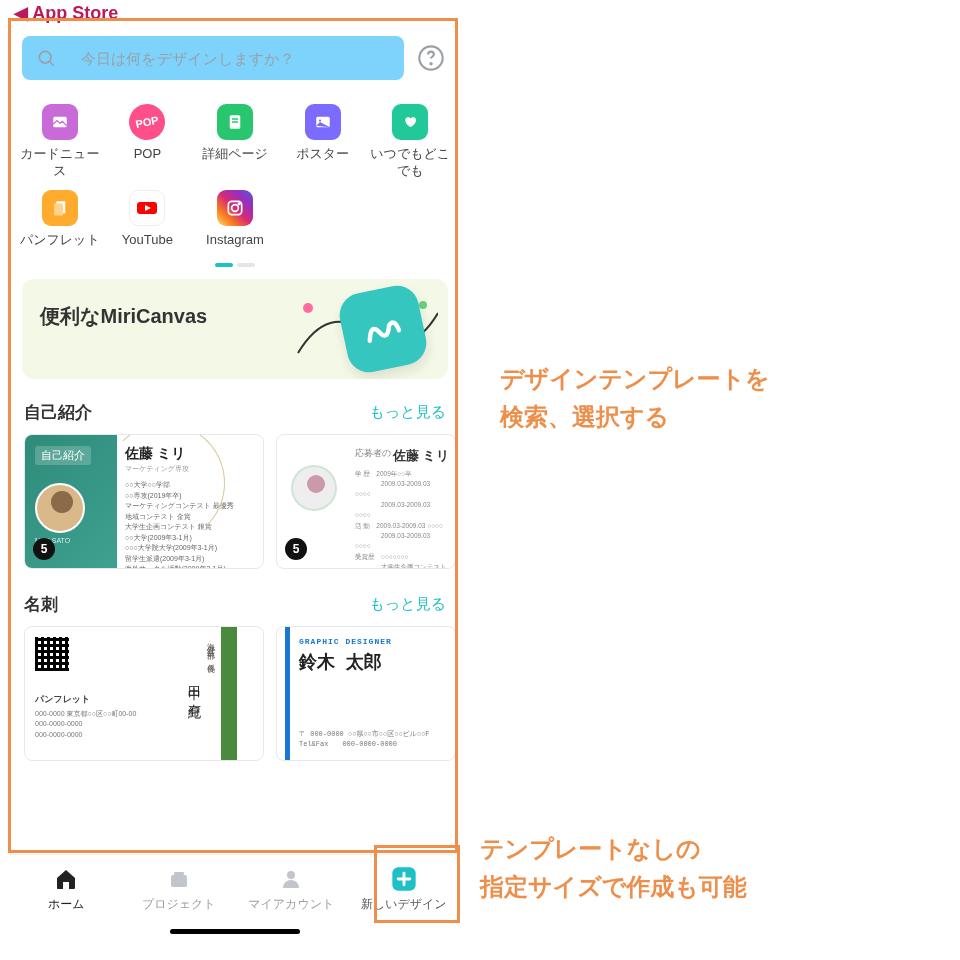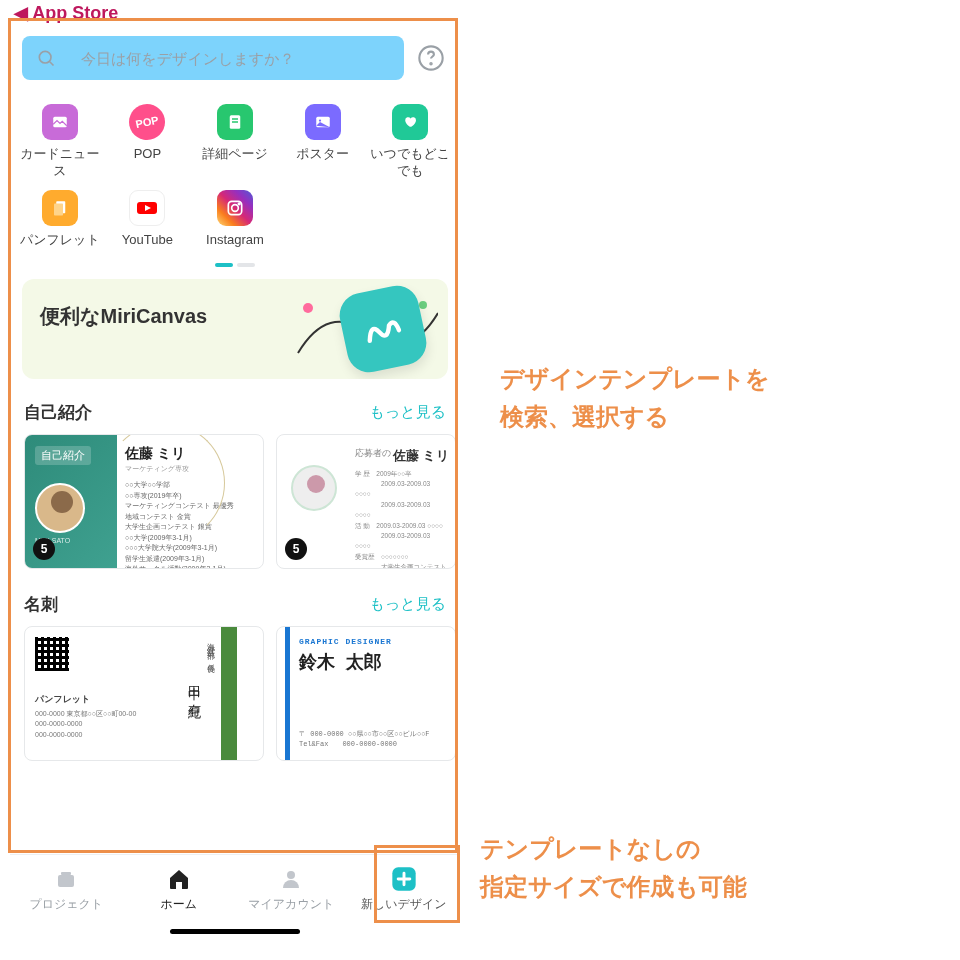--- a/index.html
+++ b/index.html
@@ -409,36 +409,36 @@
     <div class="card biz2" style="flex:0 0 180px">
       <div class="bar"></div>
       <div class="role">GRAPHIC DESIGNER</div>
       <div class="nm">鈴木 太郎</div>
       <div class="info" style="white-space:pre-line">〒 000-0000 ○○県○○市○○区○○ビル○○F
 Tel&amp;Fax　　000-0000-0000</div>
     </div>
   </div>
 
   <div class="bottom-nav">
+    <div class="nav-item active">
+      <div class="nico">
+          <svg width="24" height="24" viewBox="0 0 24 24" fill="#222">
+            <path d="M3 11l9-8 9 8v10a1 1 0 01-1 1h-5v-7h-6v7H4a1 1 0 01-1-1z"></path>
+          </svg>
+        </div>
+      <span>ホーム</span>
+    </div>
     <div class="nav-item">
       <div class="nico">
           <svg width="24" height="24" viewBox="0 0 24 24" fill="#c2c6cc">
             <rect x="4" y="8" width="16" height="12" rx="2"></rect>
             <rect x="7" y="5" width="10" height="3" rx="1"></rect>
           </svg>
         </div>
       <span>プロジェクト</span>
-    </div>
-    <div class="nav-item active">
-      <div class="nico">
-          <svg width="24" height="24" viewBox="0 0 24 24" fill="#222">
-            <path d="M3 11l9-8 9 8v10a1 1 0 01-1 1h-5v-7h-6v7H4a1 1 0 01-1-1z"></path>
-          </svg>
-        </div>
-      <span>ホーム</span>
     </div>
     <div class="nav-item">
       <div class="nico">
           <svg width="24" height="24" viewBox="0 0 24 24" fill="#c2c6cc">
             <circle cx="12" cy="8" r="4"></circle>
             <path d="M4 21a8 8 0 0116 0z"></path>
           </svg>
         </div>
       <span>マイアカウント</span>
     </div>

